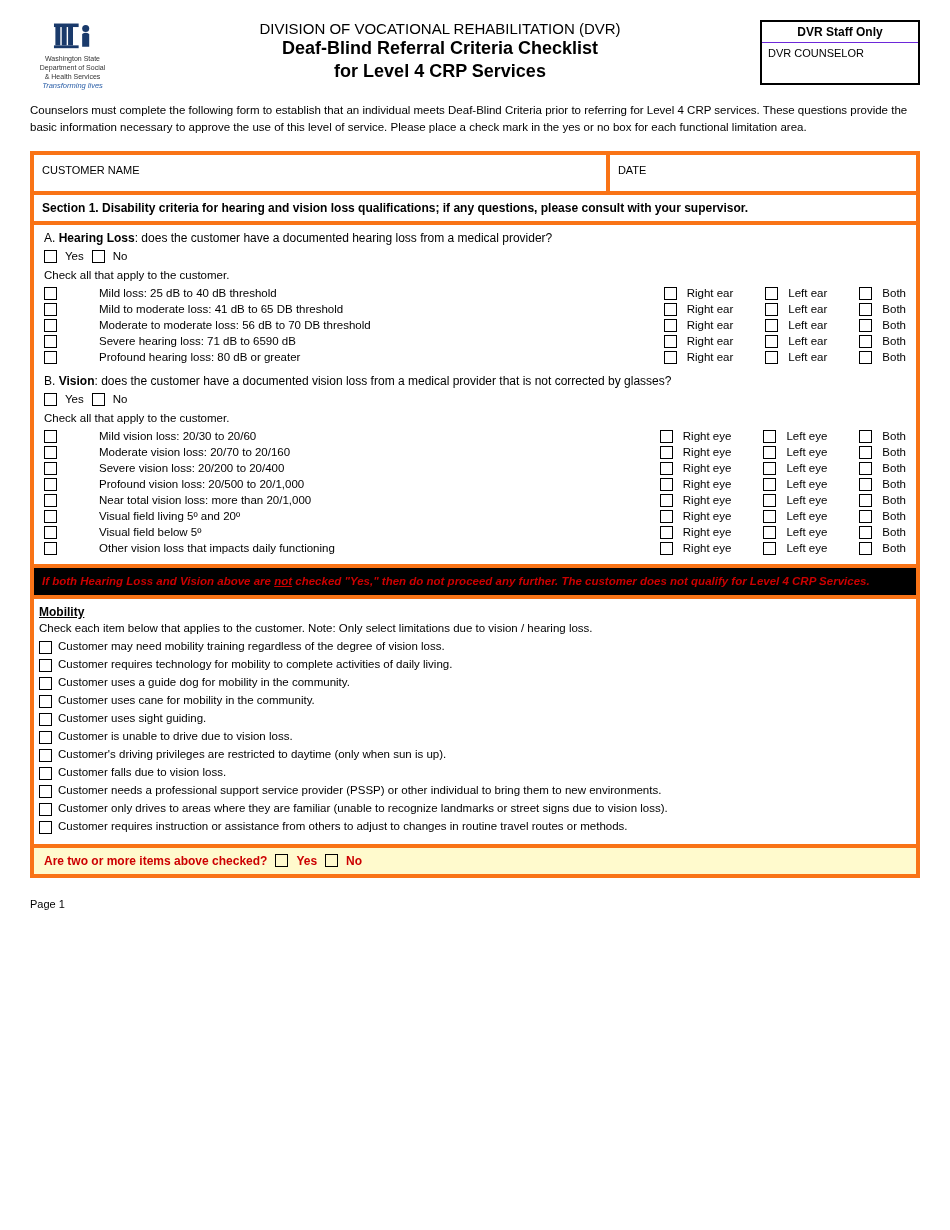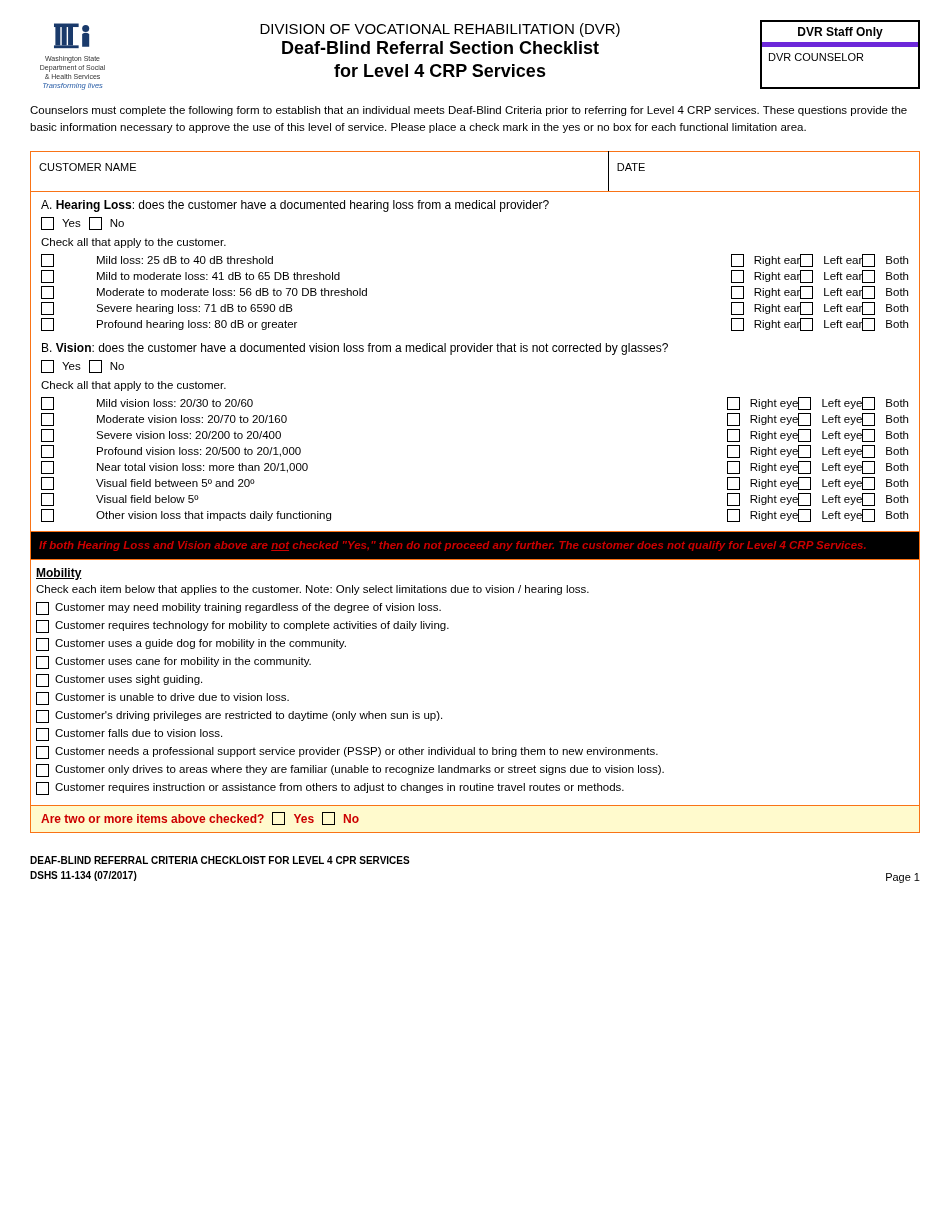--- a/index.html
+++ b/index.html
@@ -61,42 +61,42 @@
       line-height: 1.3;
     }
     .dvr-box {
       border: 2px solid #000;
       width: 160px;
       flex-shrink: 0;
       margin-left: 20px;
     }
     .dvr-box-header {
       background: #fff;
-      border-bottom: 5px solid #6d28d9;
+      border-bottom: 1px solid #6d28d9;
       text-align: center;
       font-weight: bold;
       font-size: 12px;
       padding: 3px 6px;
     }
     .dvr-box-content {
       padding: 4px 6px;
       font-size: 11px;
     }
     .intro-text {
       font-size: 11.5px;
       line-height: 1.5;
       margin-bottom: 14px;
     }
     .main-table {
       width: 100%;
       border-collapse: collapse;
       border: 1px solid #000;
     }
     .main-table td, .main-table th {
-      border: 1px solid #f97316;
+      border: 4px solid #f97316;
       padding: 5px 8px;
       vertical-align: top;
     }
     .customer-row td {
       padding: 8px 8px;
       height: 40px;
     }
     .customer-label {
       font-size: 11px;
       font-weight: normal;
@@ -154,21 +154,21 @@
       border: 1px solid #000;
       flex-shrink: 0;
       margin-right: 6px;
     }
     .hearing-row .desc {
       flex: 1;
       padding-left: 36px;
     }
     .ear-options {
       display: flex;
-      gap: 0;
+      gap: 32px;
       flex-shrink: 0;
     }
     .ear-opt {
       display: flex;
       align-items: center;
       gap: 4px;
     }
     .ear-opt .cb {
       display: inline-block;
       width: 13px;
@@ -264,21 +264,21 @@
         <span>Department of Social</span><br>
         <span>&amp; Health Services</span>
       </div>
       <div class="logo-tagline">Transforming lives</div>
     </div>
   </div>
 
   <div class="title-center">
     <div class="division-text">DIVISION OF VOCATIONAL REHABILITATION (DVR)</div>
     <div class="main-title">
-      <span>Deaf-Blind Referral Section Checklist</span><br>
+      <span>Deaf-Blind Referral Criteria Checklist</span><br>
       <span>for Level 4 CRP Services</span>
     </div>
   </div>
 
   <div class="dvr-box">
     <div class="dvr-box-header">DVR Staff Only</div>
     <div class="dvr-box-content">DVR COUNSELOR</div>
     <div style="height:20px;"></div>
   </div>
 </div>
@@ -290,20 +290,25 @@
   <tbody>
       <tr class="customer-row">
     <td style="width:65%; border-right:1px solid #000;">
       <span class="customer-label">CUSTOMER NAME</span>
     </td>
     <td style="width:35%;">
       <span class="customer-label">DATE</span>
     </td>
   </tr>
 
+  <tr class="section-header">
+    <td colspan="2">
+      <span>Section 1.    Disability criteria for hearing and vision loss qualifications; if any questions, please consult with your supervisor.</span>
+    </td>
+  </tr>
 
   <tr class="section-body">
     <td colspan="2">
 
       <div style="margin-bottom:10px;">
         <div style="font-size:12px; margin-bottom:4px;">
           <span style="font-weight:normal;">A. </span>
           <strong>Hearing Loss</strong><span>: does the customer have a documented hearing loss from a medical provider?</span>
         </div>
         <div class="yes-no-line">
@@ -504,21 +509,21 @@
                   <span>Left eye</span>
                 </div>
             <div class="ear-opt">
                   <span class="cb"></span>
                   <span>Both</span>
                 </div>
           </div>
         </div>
         <div class="hearing-row">
           <span class="cb"></span>
-          <span class="desc">Visual field between 5º and 20º</span>
+          <span class="desc">Visual field living 5º and 20º</span>
           <div class="ear-options">
             <div class="ear-opt">
                   <span class="cb"></span>
                   <span>Right eye</span>
                 </div>
             <div class="ear-opt">
                   <span class="cb"></span>
                   <span>Left eye</span>
                 </div>
             <div class="ear-opt">
@@ -638,18 +643,14 @@
         <span class="cb"></span>
         <span>No</span>
       </div>
     </td>
   </tr>
 
 </tbody>
   </table>
 
 <div class="footer">
-  <div class="footer-left">
-    <div>DEAF-BLIND REFERRAL CRITERIA CHECKLOIST FOR LEVEL 4 CPR SERVICES</div>
-    <div>DSHS 11-134 (07/2017)</div>
-  </div>
   <div class="footer-right">Page 1</div>
 </div>
 
 </body></html>

